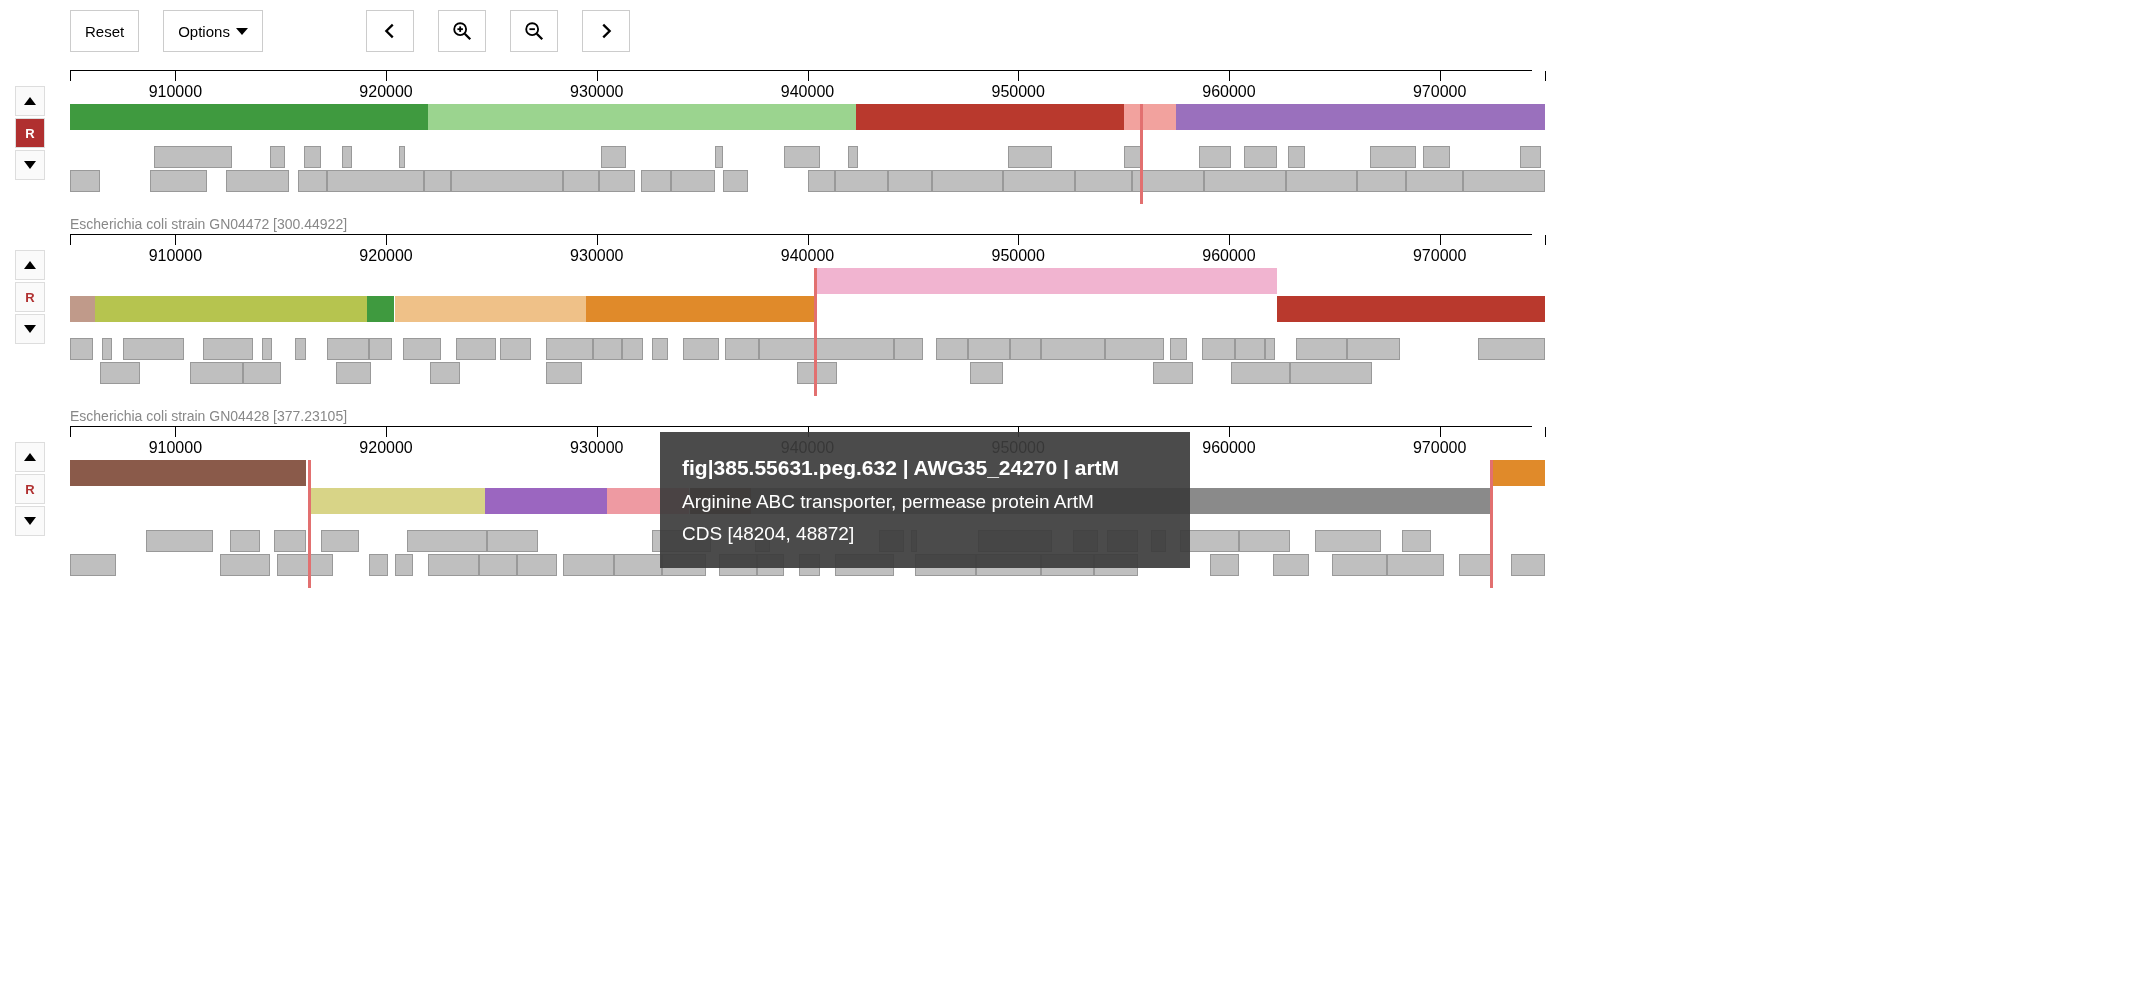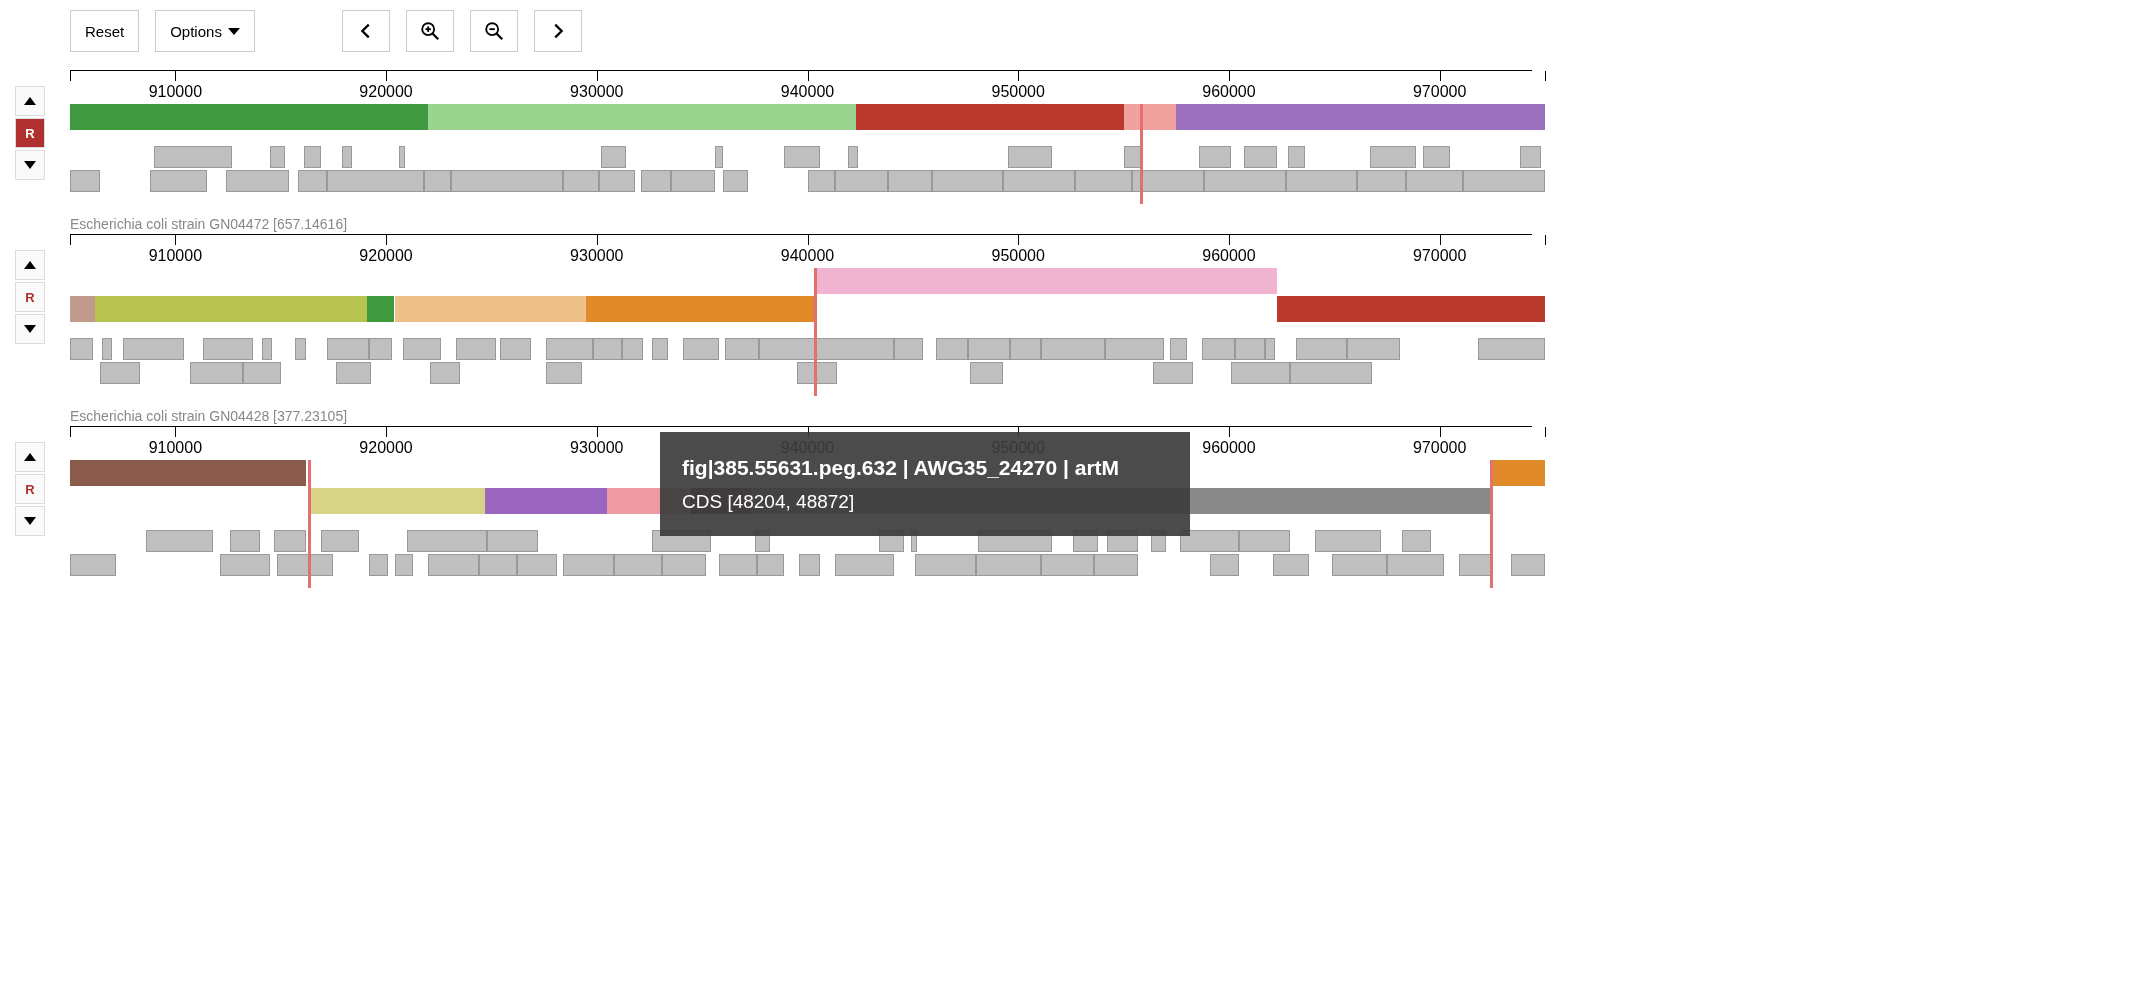--- a/index.html
+++ b/index.html
@@ -1,19 +1,19 @@
 <!DOCTYPE html>
 <html><head>
 <meta charset="utf-8">
 <style>
 * { box-sizing: border-box; margin: 0; padding: 0; }
 body { font-family: Arial, Helvetica, sans-serif; background: #fff; font-size: 14px; }
 .container { width: 1547px; padding: 10px 15px; }
 
-.toolbar { display: flex; gap: 16px; margin-bottom: 18px; padding-left: 55px; }
+.toolbar { display: flex; gap: 24px; margin-bottom: 18px; padding-left: 55px; }
 .btn { border: 1px solid #ccc; background: #fff; padding: 10px 14px; font-size: 15px; cursor: pointer; display: inline-flex; align-items: center; gap: 6px; }
 .btn-icon { border: 1px solid #ccc; background: #fff; width: 48px; height: 42px; display: inline-flex; align-items: center; justify-content: center; cursor: pointer; }
 .toolbar-gap { width: 55px; }
 .caret-down { width: 0; height: 0; border-left: 6px solid transparent; border-right: 6px solid transparent; border-top: 7px solid #000; }
 
 .track { margin-bottom: 22px; position: relative; }
 .track-label { color: #888; font-size: 14px; margin-left: 55px; margin-bottom: 2px; }
 .track-body { display: flex; }
 .side-controls { width: 35px; display: flex; flex-direction: column; gap: 2px; margin-top: 16px; margin-right: 20px; }
 .side-btn { border: 1px solid #ddd; background: #fafafa; width: 30px; height: 30px; display: flex; align-items: center; justify-content: center; cursor: pointer; font-weight: bold; font-size: 13px; }
@@ -161,21 +161,21 @@
               <div class="seg grey" style="left: 1215.82px; width: 71.6429px;"></div>
               <div class="seg grey" style="left: 1287.46px; width: 48.4643px;"></div>
               <div class="seg grey" style="left: 1335.93px; width: 56.8929px;"></div>
               <div class="seg grey" style="left: 1392.82px; width: 82.1786px;"></div>
             </div>
             <div class="vline" style="left: 1070.43px; top: 34px; bottom: -10px;"></div>
           </div>
         </div>
       </div>
       <div class="track">
-        <div class="track-label">Escherichia coli strain GN04472 [657.14616]</div>
+        <div class="track-label">Escherichia coli strain GN04472 [300.44922]</div>
         <div class="track-body">
           <div class="side-controls">
             <div class="side-btn">
               <span class="tri-up"></span>
             </div>
             <div class="side-btn r">R</div>
             <div class="side-btn">
               <span class="tri-down"></span>
             </div>
           </div>
@@ -354,16 +354,17 @@
             </div>
             <div class="vline" style="left: 238.107px; top: 34px; bottom: -10px;"></div>
             <div class="vline" style="left: 1420.21px; top: 34px; bottom: -10px;"></div>
           </div>
         </div>
       </div>
     </div>
 
   <div class="tooltip" id="tooltip" style="left: 660px; top: 432px;">
     <div class="title">fig|385.55631.peg.632 | AWG35_24270 | artM</div>
+    <div>Arginine ABC transporter, permease protein ArtM</div>
     <div>CDS [48204, 48872]</div>
   </div>
 
 </div>
 
 </body></html>

